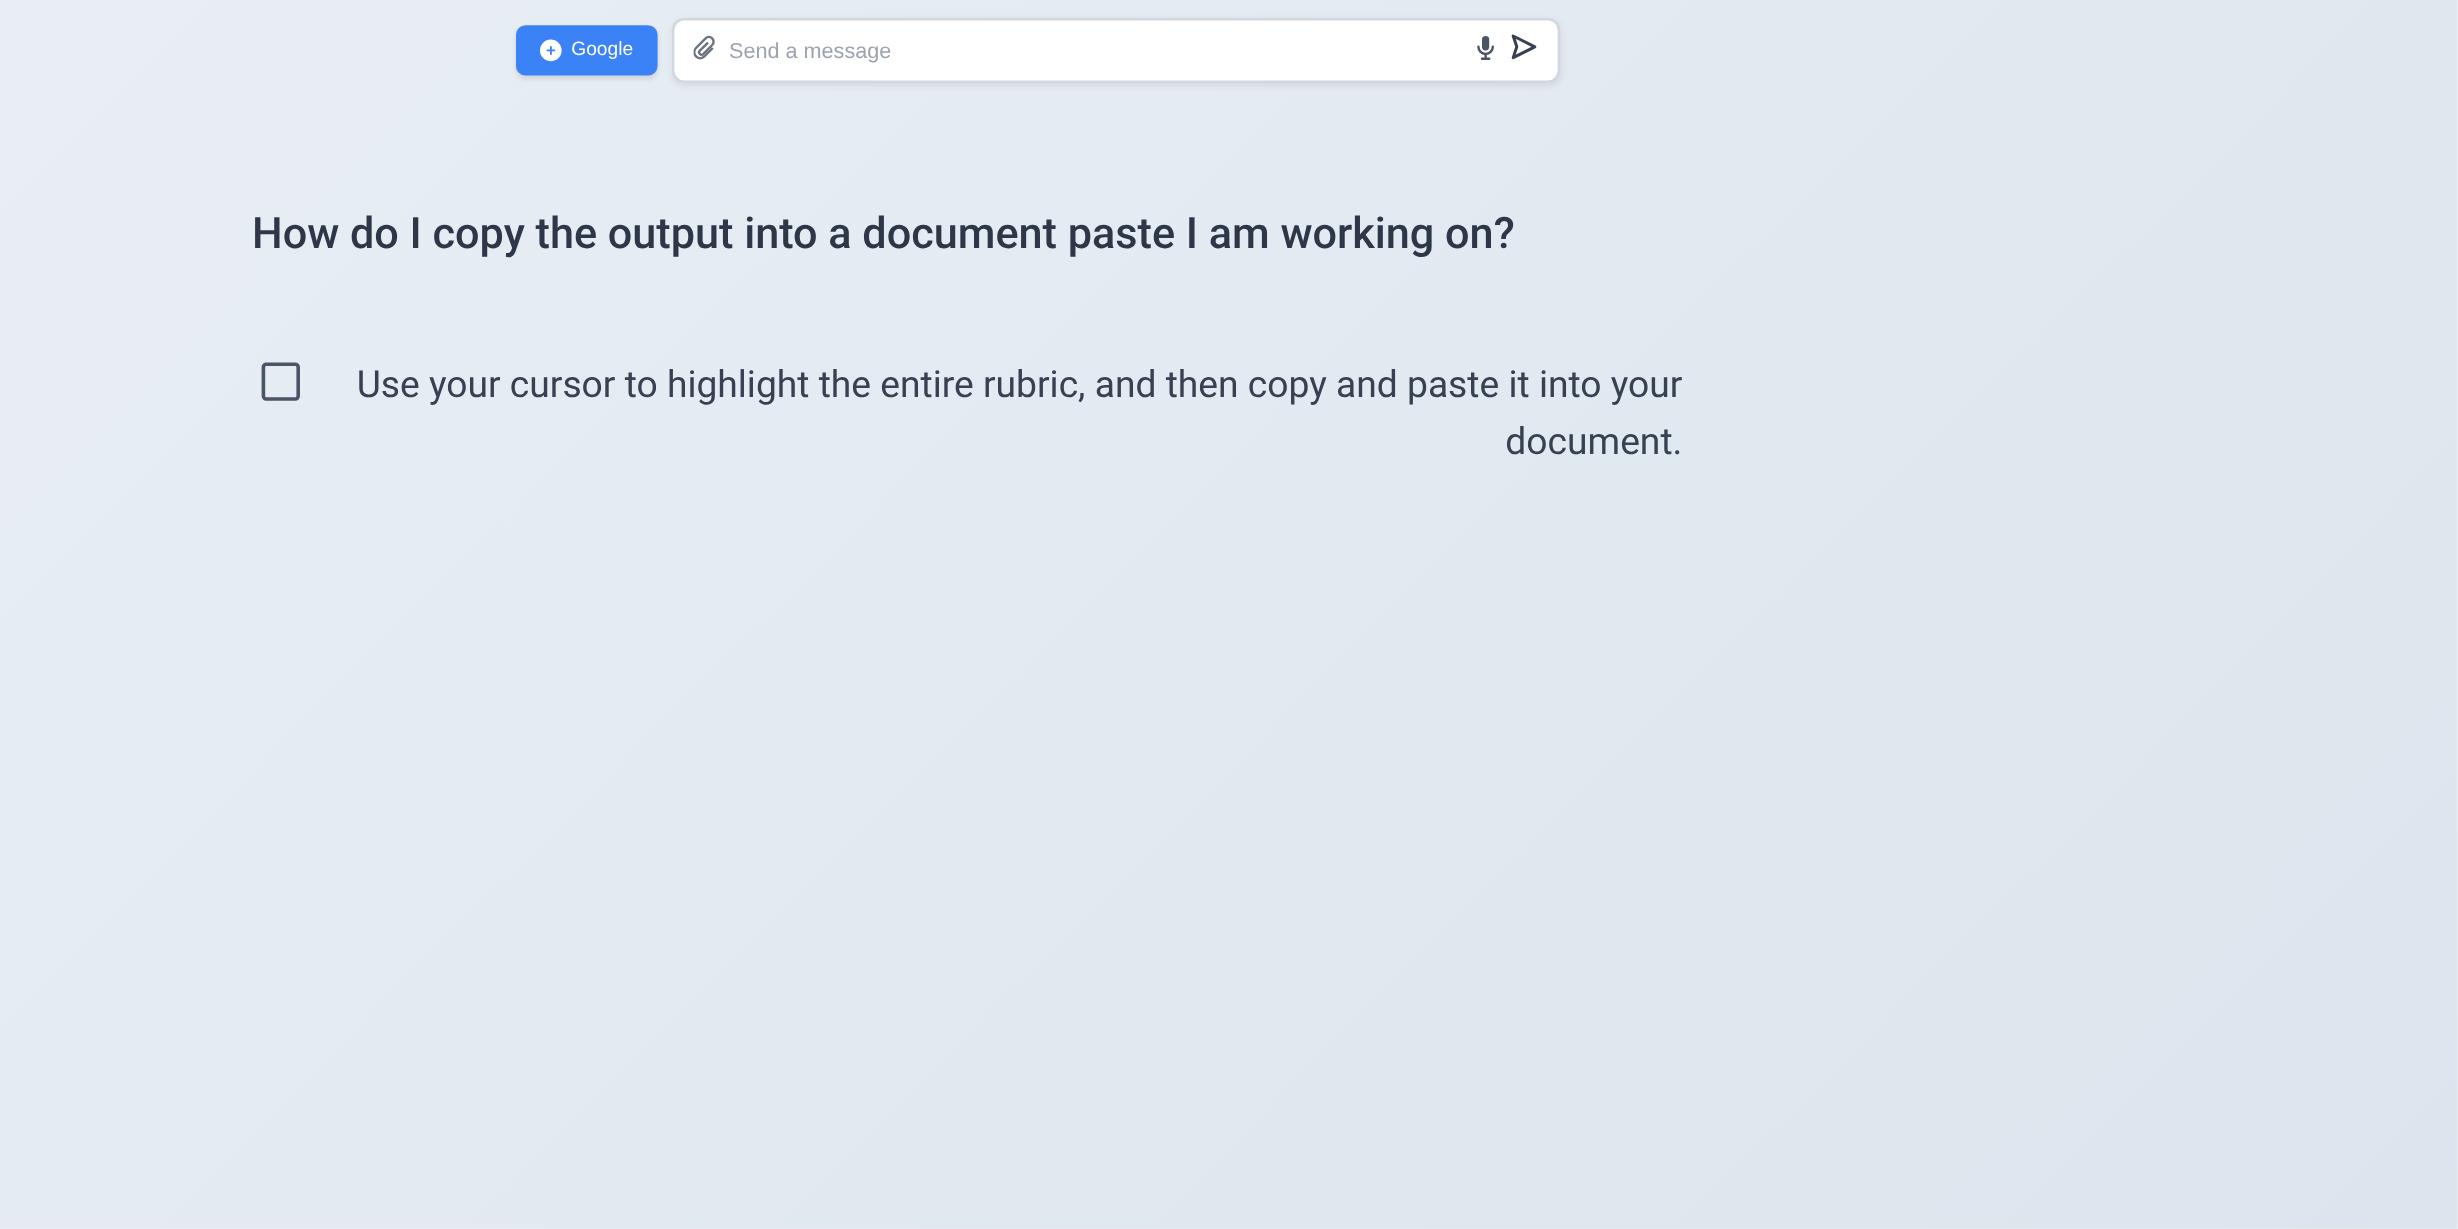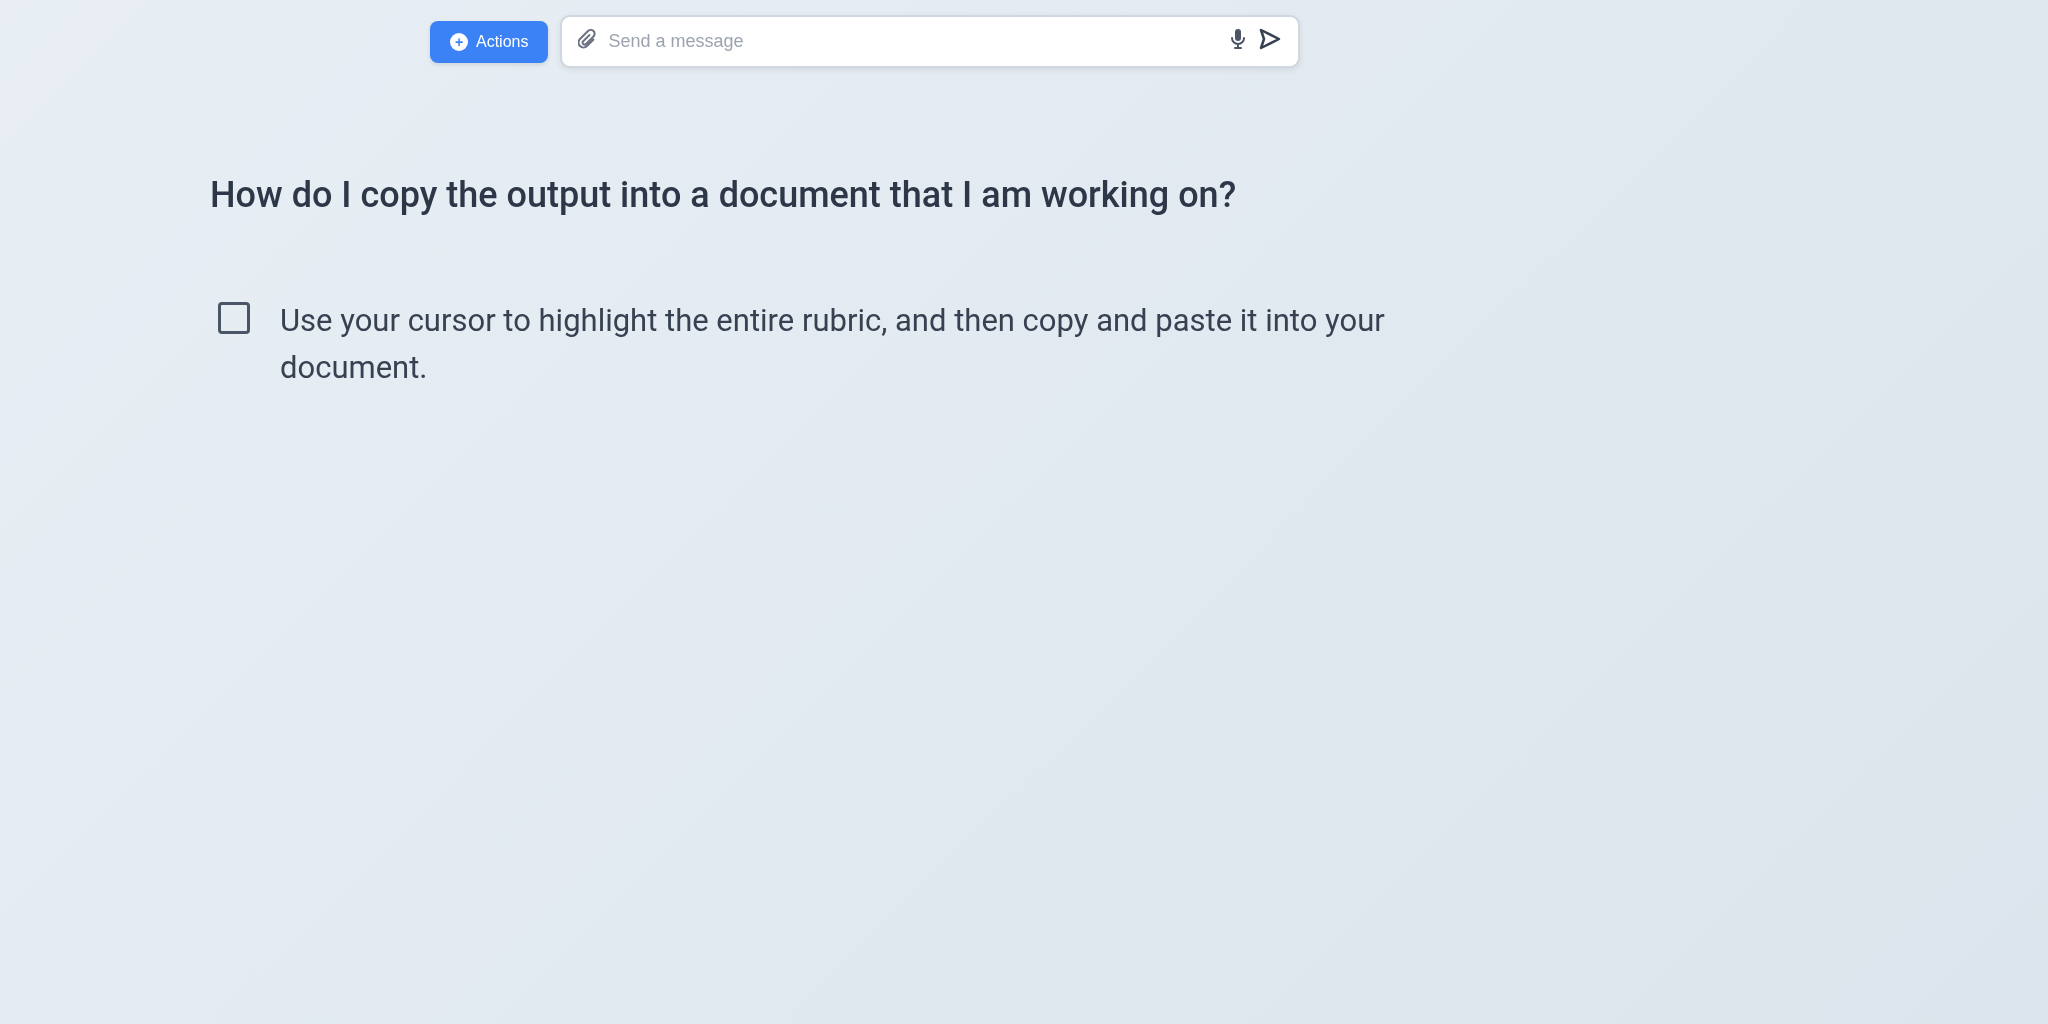--- a/index.html
+++ b/index.html
@@ -111,29 +111,30 @@
       flex-shrink: 0;
       margin-top: 4px;
       cursor: pointer;
       background: transparent;
     }
     .option-text {
       font-size: 31px;
       color: #374151;
       line-height: 1.5;
       flex: 1;
+      text-align: right;
     }
   </style>
 </head>
 <body>
 
 <div class="chat-input-container">
   <button class="actions-button">
     <span class="plus-icon">+</span>
-    <span>Actions</span>
+    <span>Google</span>
   </button>
   <div class="message-input-wrapper">
     <span class="attachment-icon">
       <svg width="18" height="22" viewBox="0 0 18 22" fill="none" stroke="currentColor" stroke-width="2">
         <path d="M16 11L9 18C7 20 4 20 2 18C0 16 0 13 2 11L10 3C11.5 1.5 14 1.5 15.5 3C17 4.5 17 7 15.5 8.5L8 16C7.2 16.8 6 16.8 5.2 16C4.4 15.2 4.4 14 5.2 13.2L12 6.5"></path>
       </svg>
     </span>
     <input type="text" class="message-input" placeholder="Send a message" style="">
     <span class="mic-icon">
       <svg width="16" height="22" viewBox="0 0 16 22" fill="currentColor">
@@ -145,21 +146,21 @@
     </span>
     <span class="send-icon">
       <svg width="24" height="24" viewBox="0 0 24 24" fill="none" stroke="currentColor" stroke-width="2.5">
         <path d="M3 3L21 12L3 21L6 12L3 3Z" stroke-linejoin="round"></path>
       </svg>
     </span>
   </div>
 </div>
 
 <div class="question-container">
-  <h2 class="question-title">How do I copy the output into a document that I am working on?</h2>
+  <h2 class="question-title">How do I copy the output into a document paste I am working on?</h2>
 
   <div class="option">
     <div class="checkbox"></div>
     <div class="option-text">Use your cursor to highlight the entire rubric, and then copy and paste it into your document.</div>
   </div>
 
 
 </div>
 
 </body></html>

